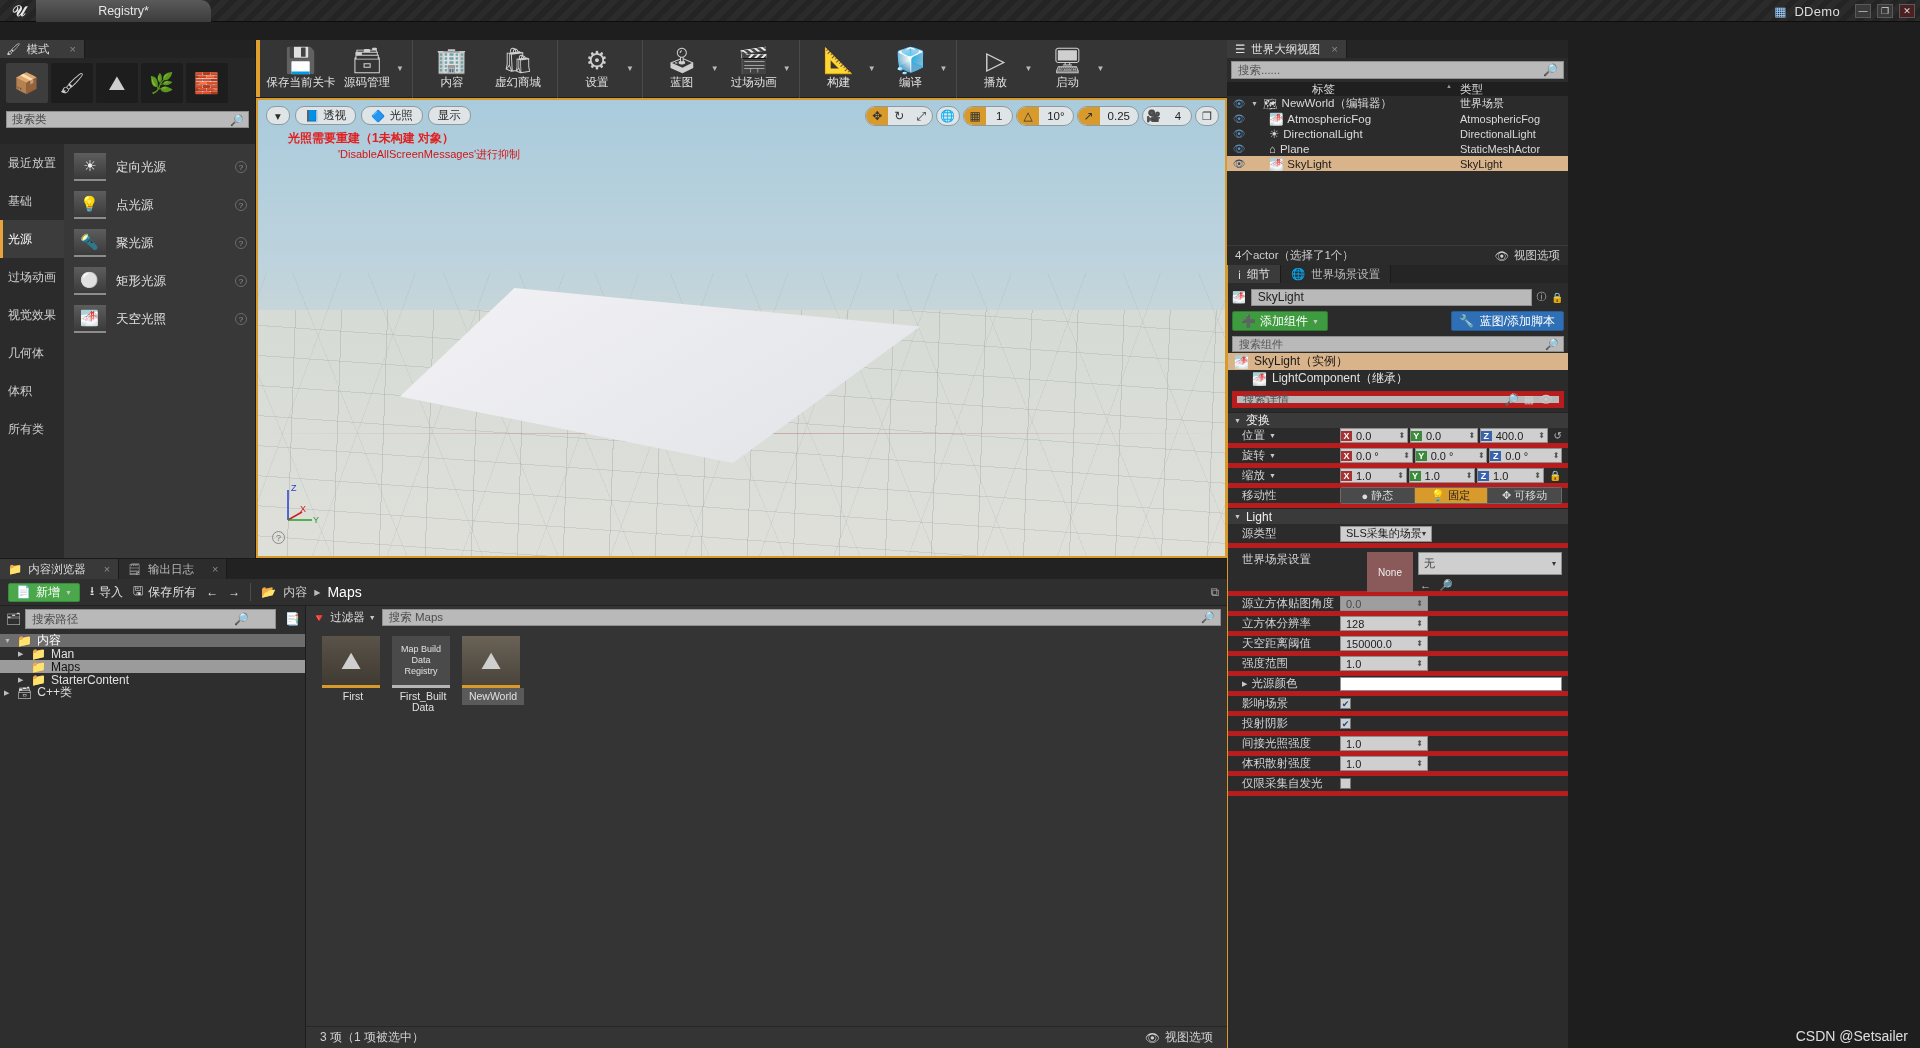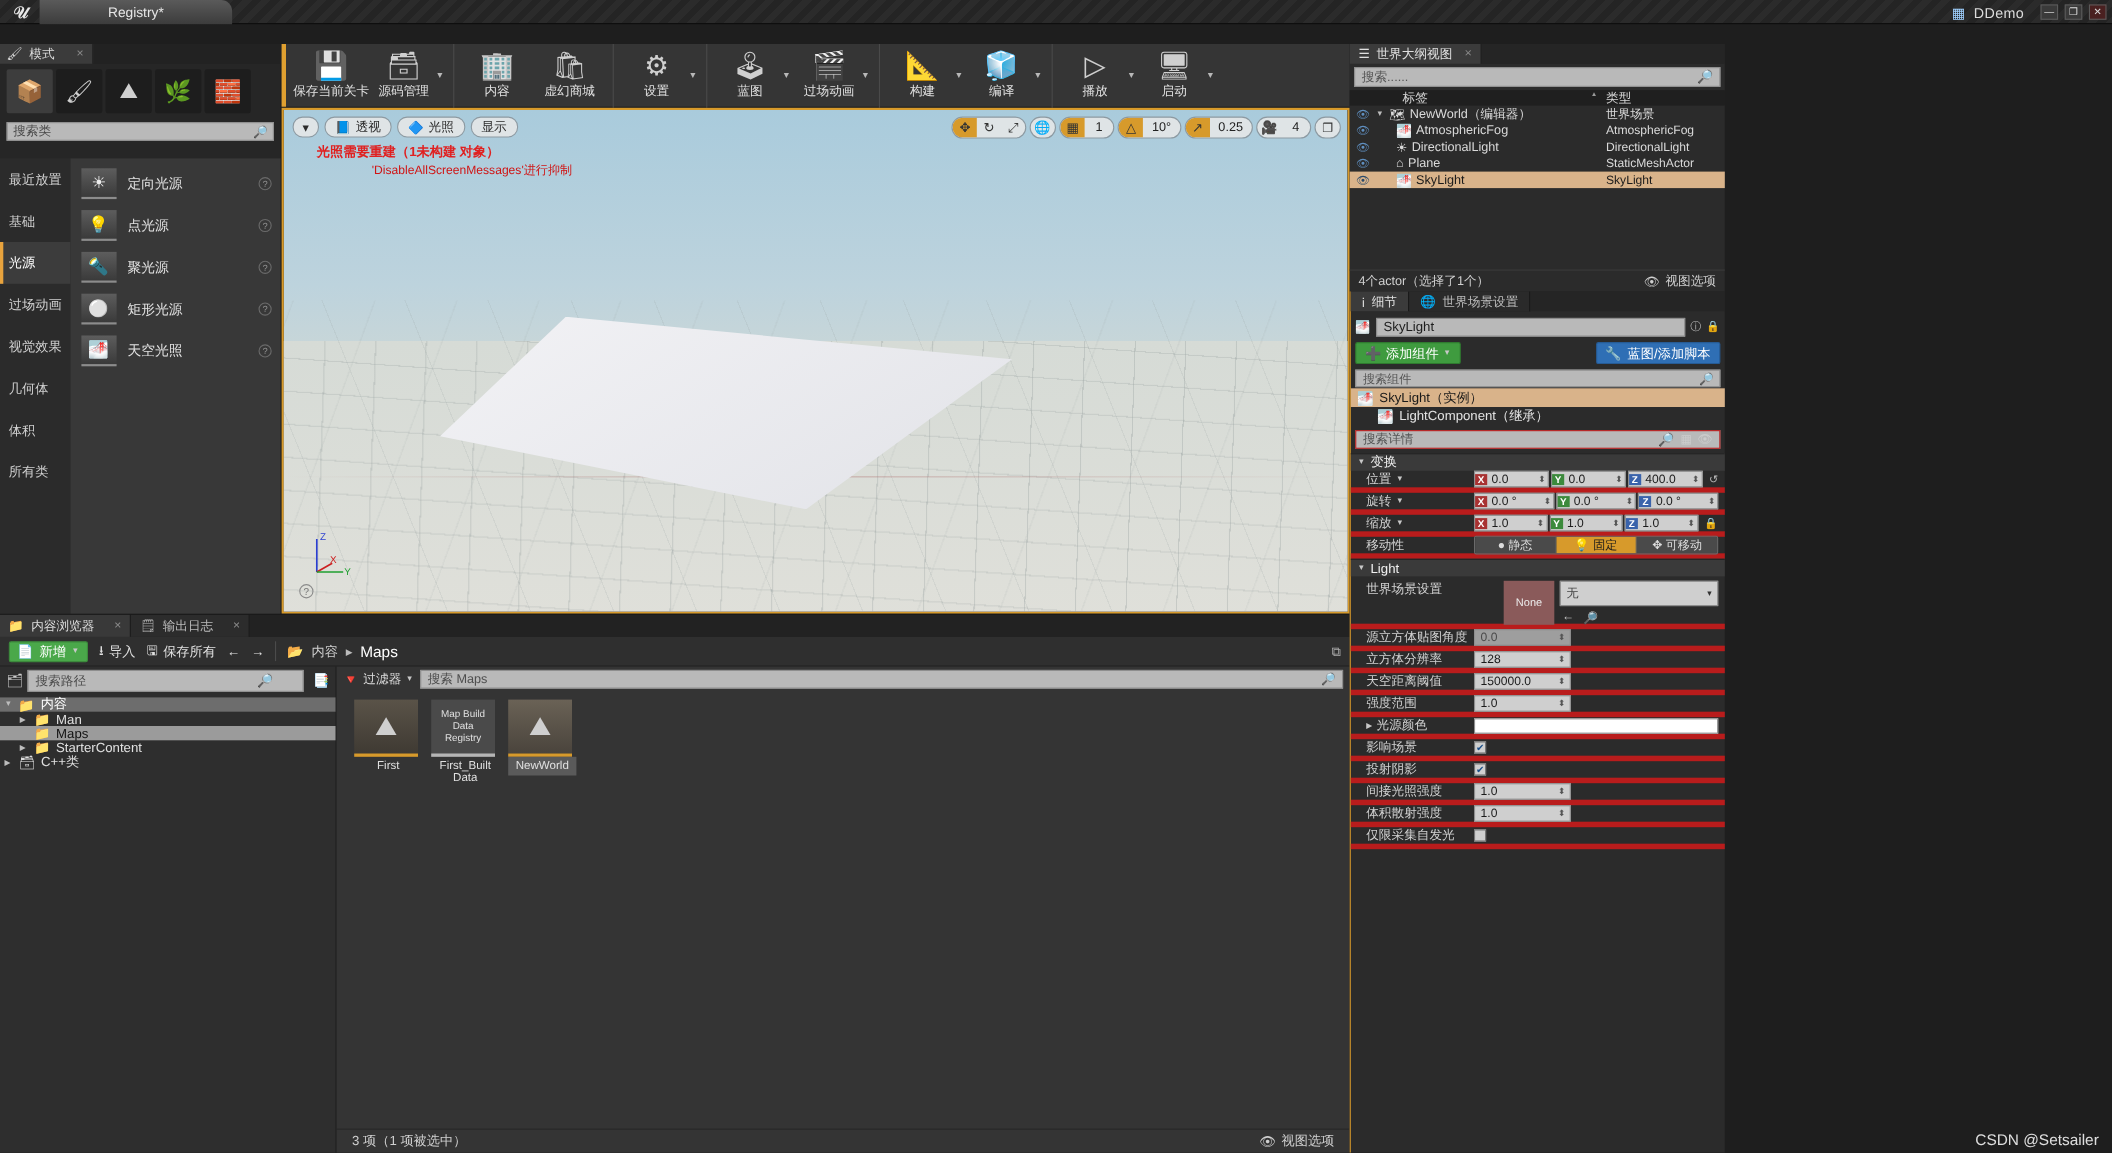--- a/index.html
+++ b/index.html
@@ -206,21 +206,21 @@
   .cb-viewopt { margin-left:auto;display:flex;align-items:center;gap:5px;}
 
   
   .outliner { position:absolute; left:1227px; top:40px; width:341px; height:225px; background:#2b2b2b;}
   .ol-tab { height:18px;background:#3b3b3b;display:flex;align-items:center;gap:6px;padding:0 8px;
      font-size:11.5px;color:#e0e0e0;border-right:1px solid #1a1a1a; width:120px;}
   .ol-tab .x { margin-left:auto;color:#888;}
   .ol-search { height:18px;margin:3px 4px;background:#b9b9b9;border:1px solid #8e8e8e;
      display:flex;align-items:center;padding:0 6px;color:#555;font-size:11.5px;position:relative;}
   .ol-search .mag{position:absolute;right:5px;color:#333;font-size:12px;}
-  .ol-head { height:14px;background:#1f1f1f;display:flex;align-items:center;font-size:11.5px;color:#d8d8d8;}
+  .ol-head { height:14px;background:#1f1f1f;display:flex;align-items:center;font-size:11.5px;color:#d8d8d8;padding-left:37px;}
   .ol-head .c1 { width:24px;}
   .ol-head .c2 { flex:1; padding-left:24px; position:relative;}
   .ol-head .c2:after{content:"▲";position:absolute;right:8px;top:1px;font-size:6px;color:#999;}
   .ol-head .c3 { width:108px;}
   .ol-row { height:15px;display:flex;align-items:center;font-size:11.5px;color:#dadada;}
   .ol-row.sel { background:#d9b38a; color:#1a1a1a;}
   .ol-row .eye{width:24px;text-align:center;font-size:10px;color:#5f8fc0;}
   .ol-row.sel .eye{color:#2a4a6a;}
   .ol-row .nm{flex:1;display:flex;align-items:center;gap:4px;}
   .ol-row .ty{width:108px;font-size:11px;}
@@ -242,21 +242,21 @@
   .btn-green{height:20px;background:#3f9b3f;border:1px solid #2f7a2f;border-radius:2px;
      display:flex;align-items:center;gap:4px;padding:0 8px;color:#fff;font-size:12px;}
   .btn-blue{height:20px;background:#2f6fb5;border:1px solid #265b95;border-radius:2px;
      display:flex;align-items:center;gap:5px;padding:0 8px;color:#fff;font-size:12px;margin-left:auto;}
   .dt-compsearch{height:16px;margin:1px 4px;background:#b9b9b9;border:1px solid #8e8e8e;
      display:flex;align-items:center;padding:0 6px;color:#555;font-size:11px;position:relative;}
   .dt-compsearch .mag{position:absolute;right:4px;color:#333;font-size:11px;}
   .comp-row{height:17px;display:flex;align-items:center;gap:5px;padding-left:6px;font-size:12px;color:#e2e2e2;}
   .comp-row.sel{background:#d9b38a;color:#191919;}
   .comp-row.child{padding-left:24px;}
-  .dt-search{height:17px;margin:4px 4px;background:#b9b9b9;border:1px solid #b91c1c;
+  .dt-search{height:17px;margin:4px 4px;background:#b9b9b9;border:5px solid #b91c1c;
      display:flex;align-items:center;padding:0 6px;color:#555;font-size:11.5px;position:relative;}
   .dt-search .mag{position:absolute;right:40px;color:#333;font-size:12px;}
   .dt-icobtns{position:absolute;right:6px;display:flex;gap:5px;color:#ccc;font-size:11px;}
   .sect-hdr{height:16px;background:#3a3a3a;display:flex;align-items:center;gap:5px;
      padding-left:6px;font-size:12px;color:#f0f0f0;border-top:1px solid #242424;}
   .prow{height:20px;display:flex;align-items:center;border-bottom:5px solid #b91c1c;}
   .plab{width:112px;padding-left:14px;font-size:11.5px;color:#d2d2d2;display:flex;align-items:center;gap:4px;}
   .pval{flex:1;display:flex;align-items:center;gap:3px;padding-right:6px;}
   .vec{display:flex;flex:1;gap:2px;}
   .vfield{flex:1;display:flex;align-items:center;height:15px;background:#cfcfcf;border:1px solid #8e8e8e;}
@@ -834,20 +834,26 @@
           </div>
         </div>
       </div>
     </div>
 
     <div class="sect-hdr">
       <span class="arrow-s">▼</span>
       <span>Light</span>
     </div>
 
+    <div class="prow" style="height:24px">
+      <div class="plab">源类型</div>
+      <div class="pval">
+        <div class="sel-box" style="max-width:92px">SLS采集的场景</div>
+      </div>
+    </div>
 
     <div class="prow" style="height:48px;align-items:flex-start;padding-top:4px">
       <div class="plab">世界场景设置</div>
       <div class="pval" style="flex-direction:column;align-items:flex-start;gap:4px">
         <div style="display:flex;gap:5px;width:100%;padding-left:27px;">
           <div class="cube-thumb">None</div>
           <div style="flex:1;display:flex;flex-direction:column;gap:4px;">
             <div class="cbk">无</div>
             <div style="display:flex;gap:8px;padding-left:2px;color:#ccc;font-size:11px;">
               <span>←</span>

